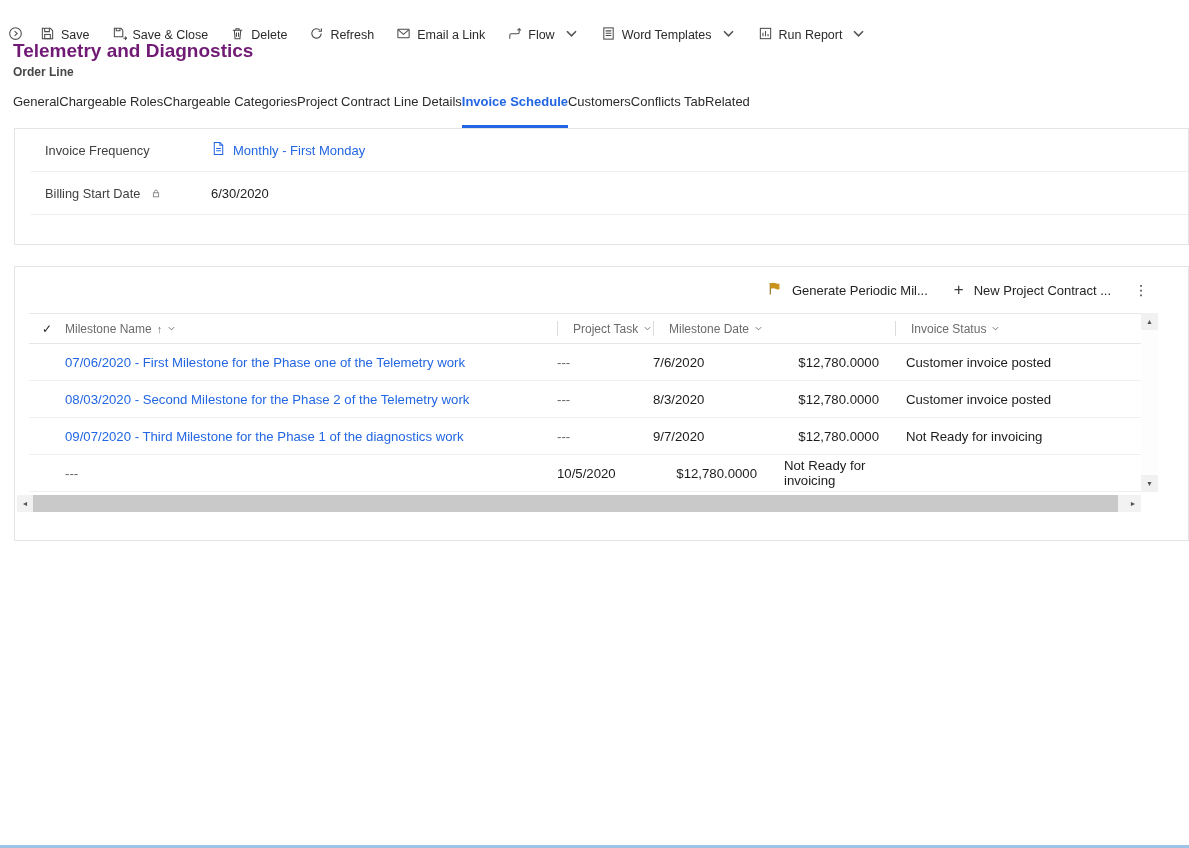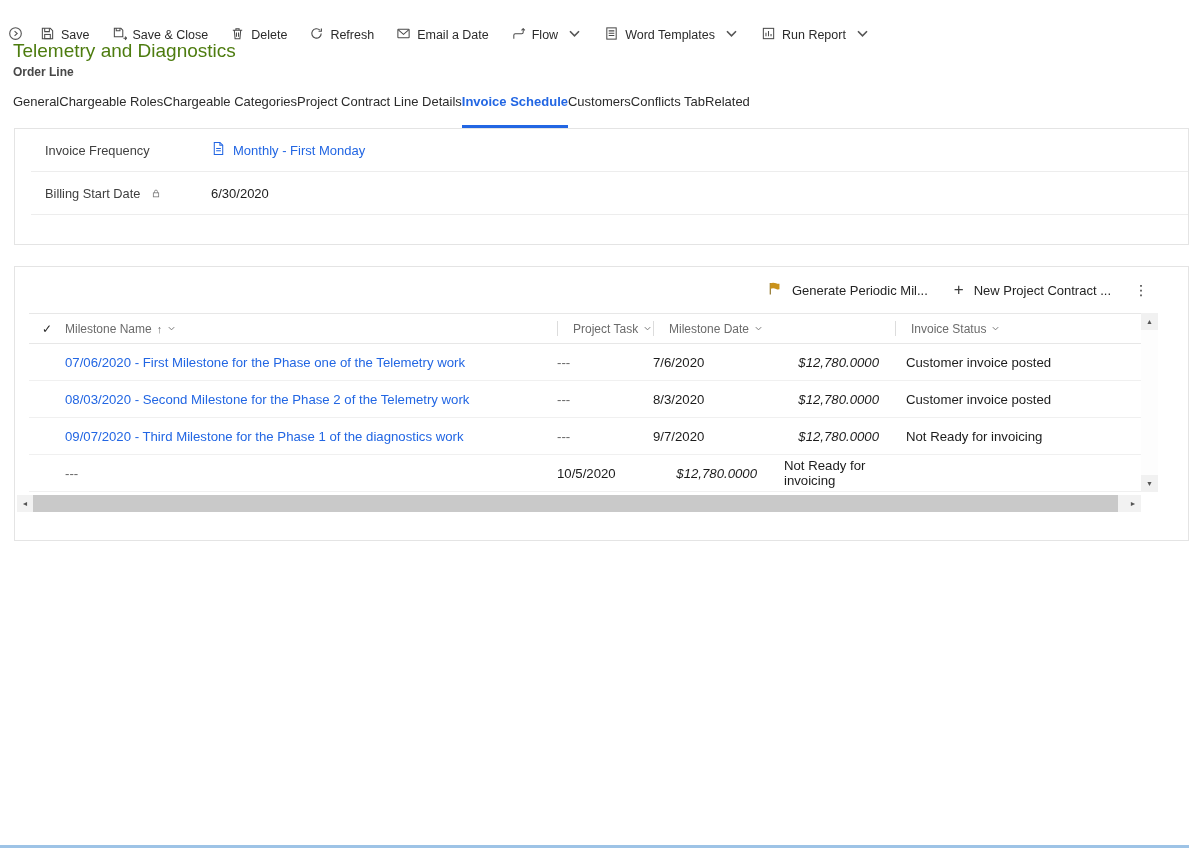--- a/index.html
+++ b/index.html
@@ -16,21 +16,21 @@
   .cmd {
     display: inline-flex; align-items: center; gap: 6px; height: 27px;
     padding: 0 11px; border: 0; background: transparent; cursor: pointer;
     font-family: "Liberation Sans", sans-serif; font-size: 12.5px; color: #2b2b2b; margin-top: 42px;
   }
   .cmd svg { width: 15px; height: 15px; flex: none; }
   .iconbtn { padding: 0 6px; }
   .chev { width: 10px; height: 10px; margin-left: 3px; }
   
   .titleblock { padding: 13px 0 0 13px; }
-  .title { font-size: 19px; font-weight: 400; color: #4d7c0f; }
+  .title { font-size: 19px; font-weight: 700; color: #701a75; }
   .subtitle { font-size: 12px; font-weight: 600; color: #474747; margin-top: 3px; }
   
   .tabs { display: flex; margin: 15px 0 0 13px; font-size: 13px; color: #2b2b2b; }
   .tab { padding-bottom: 8px; cursor: pointer; }
   .tab.active { color: var(--accent); font-weight: 700; border-bottom: 3px solid var(--accent); padding-bottom: 16px; }
   
   .card { border: 1px solid #e4e4e4; margin-left: 14px; width: calc(100% - 14px); background: #fff; }
   .frow { display: flex; align-items: center; height: 43px; margin-left: 16px; padding-left: 14px; border-bottom: 1px solid #ededed; }
   .flabel { width: 148px; font-size: 12.8px; color: #404040; display: flex; align-items: flex-end; }
   .lockic { margin-left: 12px; margin-top: -2px; }
@@ -54,21 +54,21 @@
   .ghead { height: 31px; border-top: 1px solid #e7e7e7; border-bottom: 1px solid #e7e7e7; color: #6b6b6b; font-size: 12px; }
   .hc { display: flex; align-items: center; gap: 5px; cursor: pointer; height: 100%; }
   .hsep::before { content: ""; width: 1px; height: 15px; background: #dcdcdc; margin-right: 10px; flex: none; }
   .checkcell { display: flex; justify-content: center; align-items: center; color: #2b2b2b; font-size: 12px; }
   .sorticon { font-size: 11px; color: #6b6b6b; }
   .hchev { width: 9px; height: 9px; }
   .grow { height: 37px; border-bottom: 1px solid #f0f0f0; font-size: 13.2px; }
   .cname { color: var(--accent); white-space: nowrap; overflow: hidden; text-overflow: ellipsis; padding-right: 10px; text-decoration: none; cursor: pointer; }
   .ctask { color: #666; }
   .cdate { color: #1c1c1c; }
-  .camt { text-align: right; padding-right: 16px; color: #1c1c1c; font-style: italic; }
+  .camt { text-align: right; padding-right: 16px; color: #1c1c1c; }
   .cstatus { padding-left: 11px; color: #1c1c1c; }
   
   .hscroll { display: flex; align-items: center; height: 17px; background: #f2f2f2; margin: 3px 17px 0 -12px; }
   .sarrow { width: 16px; text-align: center; font-size: 7px; color: #555; flex: none; cursor: pointer; line-height: 17px; }
   .hthumb { flex: 1; height: 17px; background: #c9c9c9; margin-right: 7px; cursor: grab; }
   .vscroll { position: absolute; top: 0; right: 0; width: 17px; height: 179px; display: flex; flex-direction: column; background: #fafafa; }
   .varrow { height: 17px; background: #f1f1f1; display: flex; align-items: center; justify-content: center; font-size: 7px; color: #555; cursor: pointer; }
   .vtrack { flex: 1; background: #fdfdfd; cursor: grab; }
   .gridspace { height: 28px; }
   
@@ -128,21 +128,21 @@
     <span>Refresh</span>
   </button>
 
   <button class="cmd">
     <span>
       <svg viewBox="0 0 16 16" fill="none" stroke="#4a4a4a" stroke-width="1.1">
           <rect x="2" y="3.5" width="12" height="9" rx="0.6"></rect>
           <path d="M2.5 4.2 8 9l5.5-4.8"></path>
         </svg>
     </span>
-    <span>Email a Date</span>
+    <span>Email a Link</span>
   </button>
 
   <button class="cmd">
     <span>
       <svg viewBox="0 0 16 16" fill="none" stroke="#4a4a4a" stroke-width="1.1">
           <path d="M3 13.5V9.8c0-1 .6-1.6 1.6-1.6h6.8c1 0 1.6-.6 1.6-1.6V3"></path>
           <path d="M11.2 4.6 13 2.8l1.8 1.8"></path>
         </svg>
     </span>
     <span>Flow</span>

